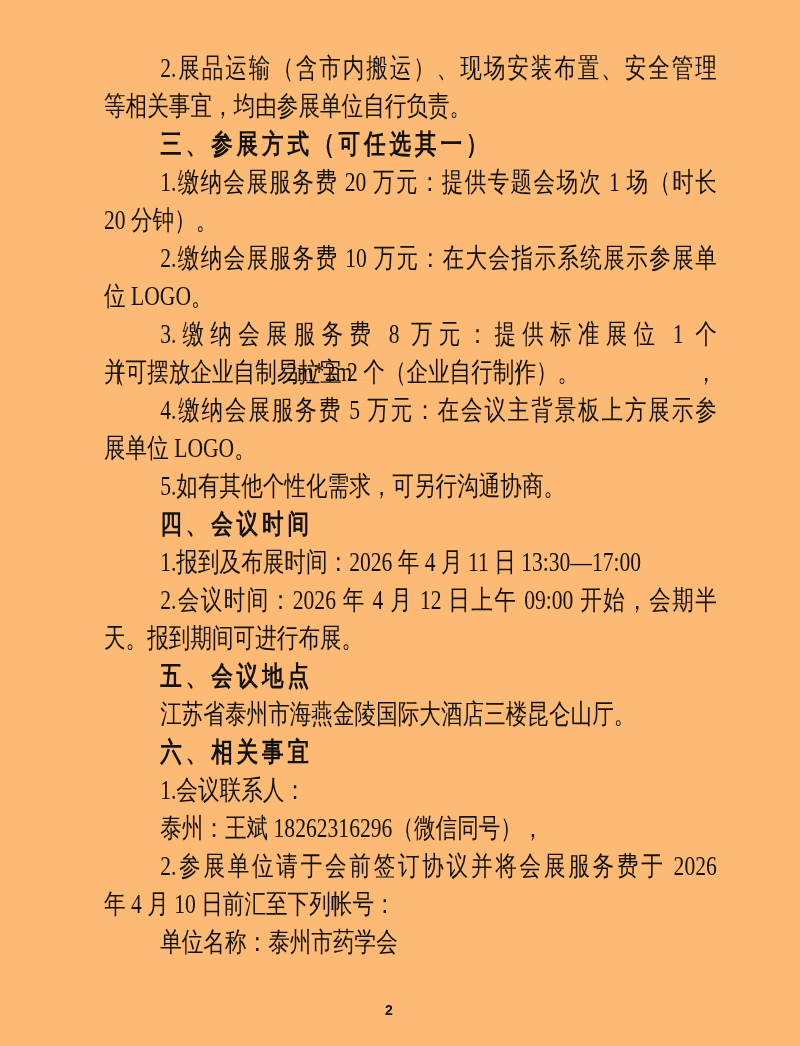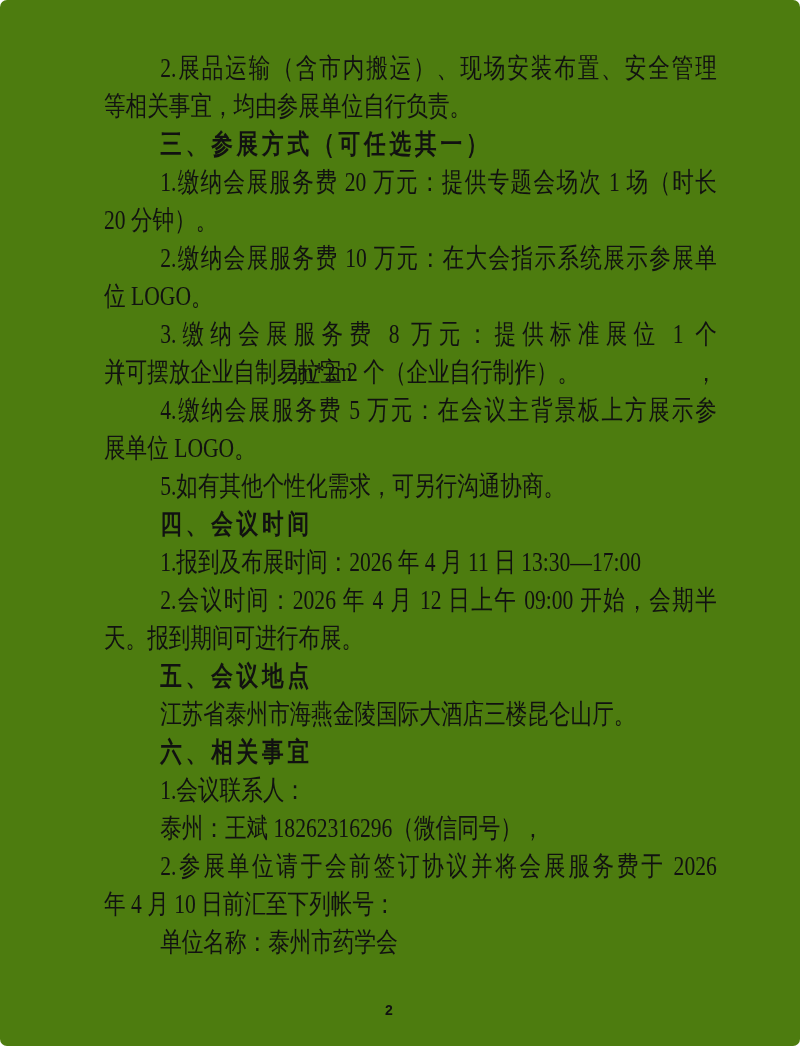--- a/index.html
+++ b/index.html
@@ -4,25 +4,24 @@
 <style>
   html, body {
     margin: 0;
     padding: 0;
     background: #ffffff;
   }
   .page {
     position: relative;
     width: 800px;
     height: 1046px;
-    background: #4d7c0f;
+    background: #fdba74;
     overflow: hidden;
     font-family: "Liberation Serif", serif;
     color: #111111;
-    border-radius: 7px;
   }
   
   .content {
     position: absolute;
     left: 104px;
     top: 49px;
     width: 766px;              
     transform: scaleX(0.8);
     transform-origin: 0 0;
     font-size: 27px;

